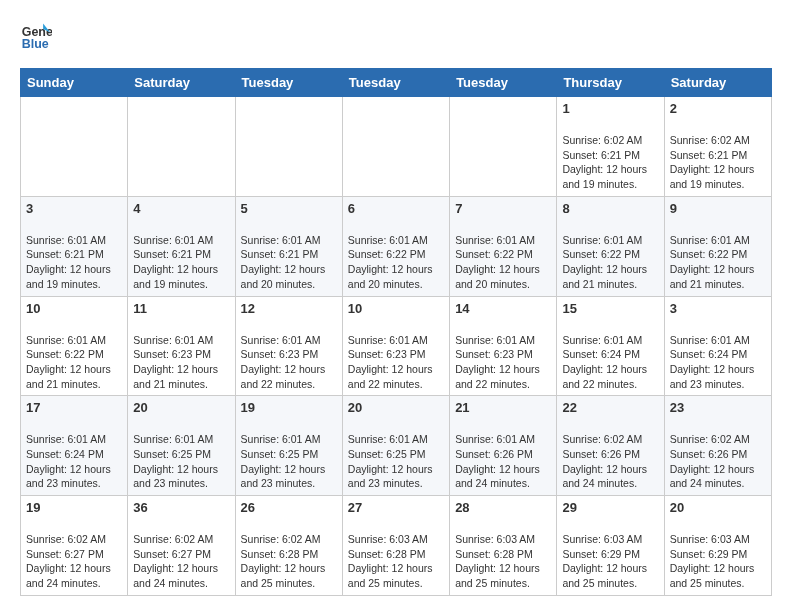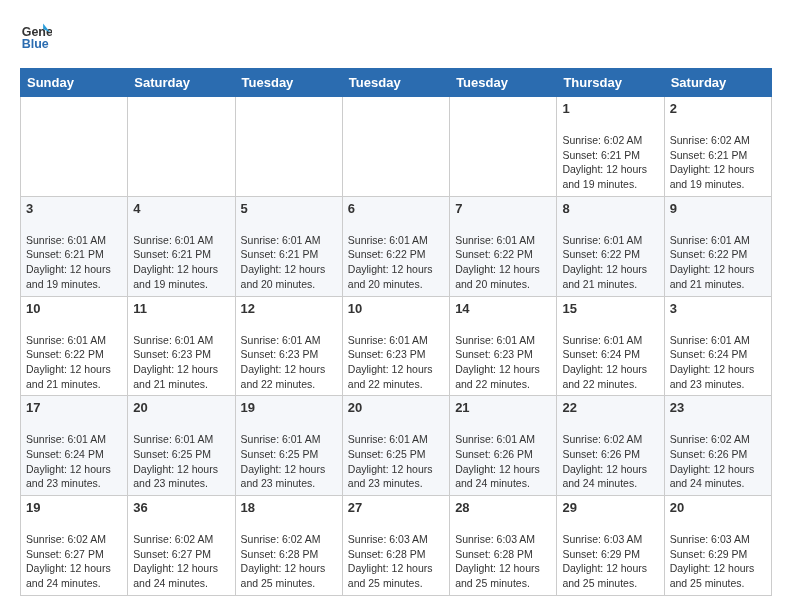--- a/index.html
+++ b/index.html
@@ -272,21 +272,21 @@
 Sunset: 6:27 PM
 Daylight: 12 hours and 24 minutes.</div>
         </td>
         <td>
           <span class="day-number">36</span>
           <div class="day-info" style="white-space: pre-line;">Sunrise: 6:02 AM
 Sunset: 6:27 PM
 Daylight: 12 hours and 24 minutes.</div>
         </td>
         <td>
-          <span class="day-number">18</span>
+          <span class="day-number">26</span>
           <div class="day-info" style="white-space: pre-line;">Sunrise: 6:02 AM
 Sunset: 6:28 PM
 Daylight: 12 hours and 25 minutes.</div>
         </td>
         <td>
           <span class="day-number">27</span>
           <div class="day-info" style="white-space: pre-line;">Sunrise: 6:03 AM
 Sunset: 6:28 PM
 Daylight: 12 hours and 25 minutes.</div>
         </td>

